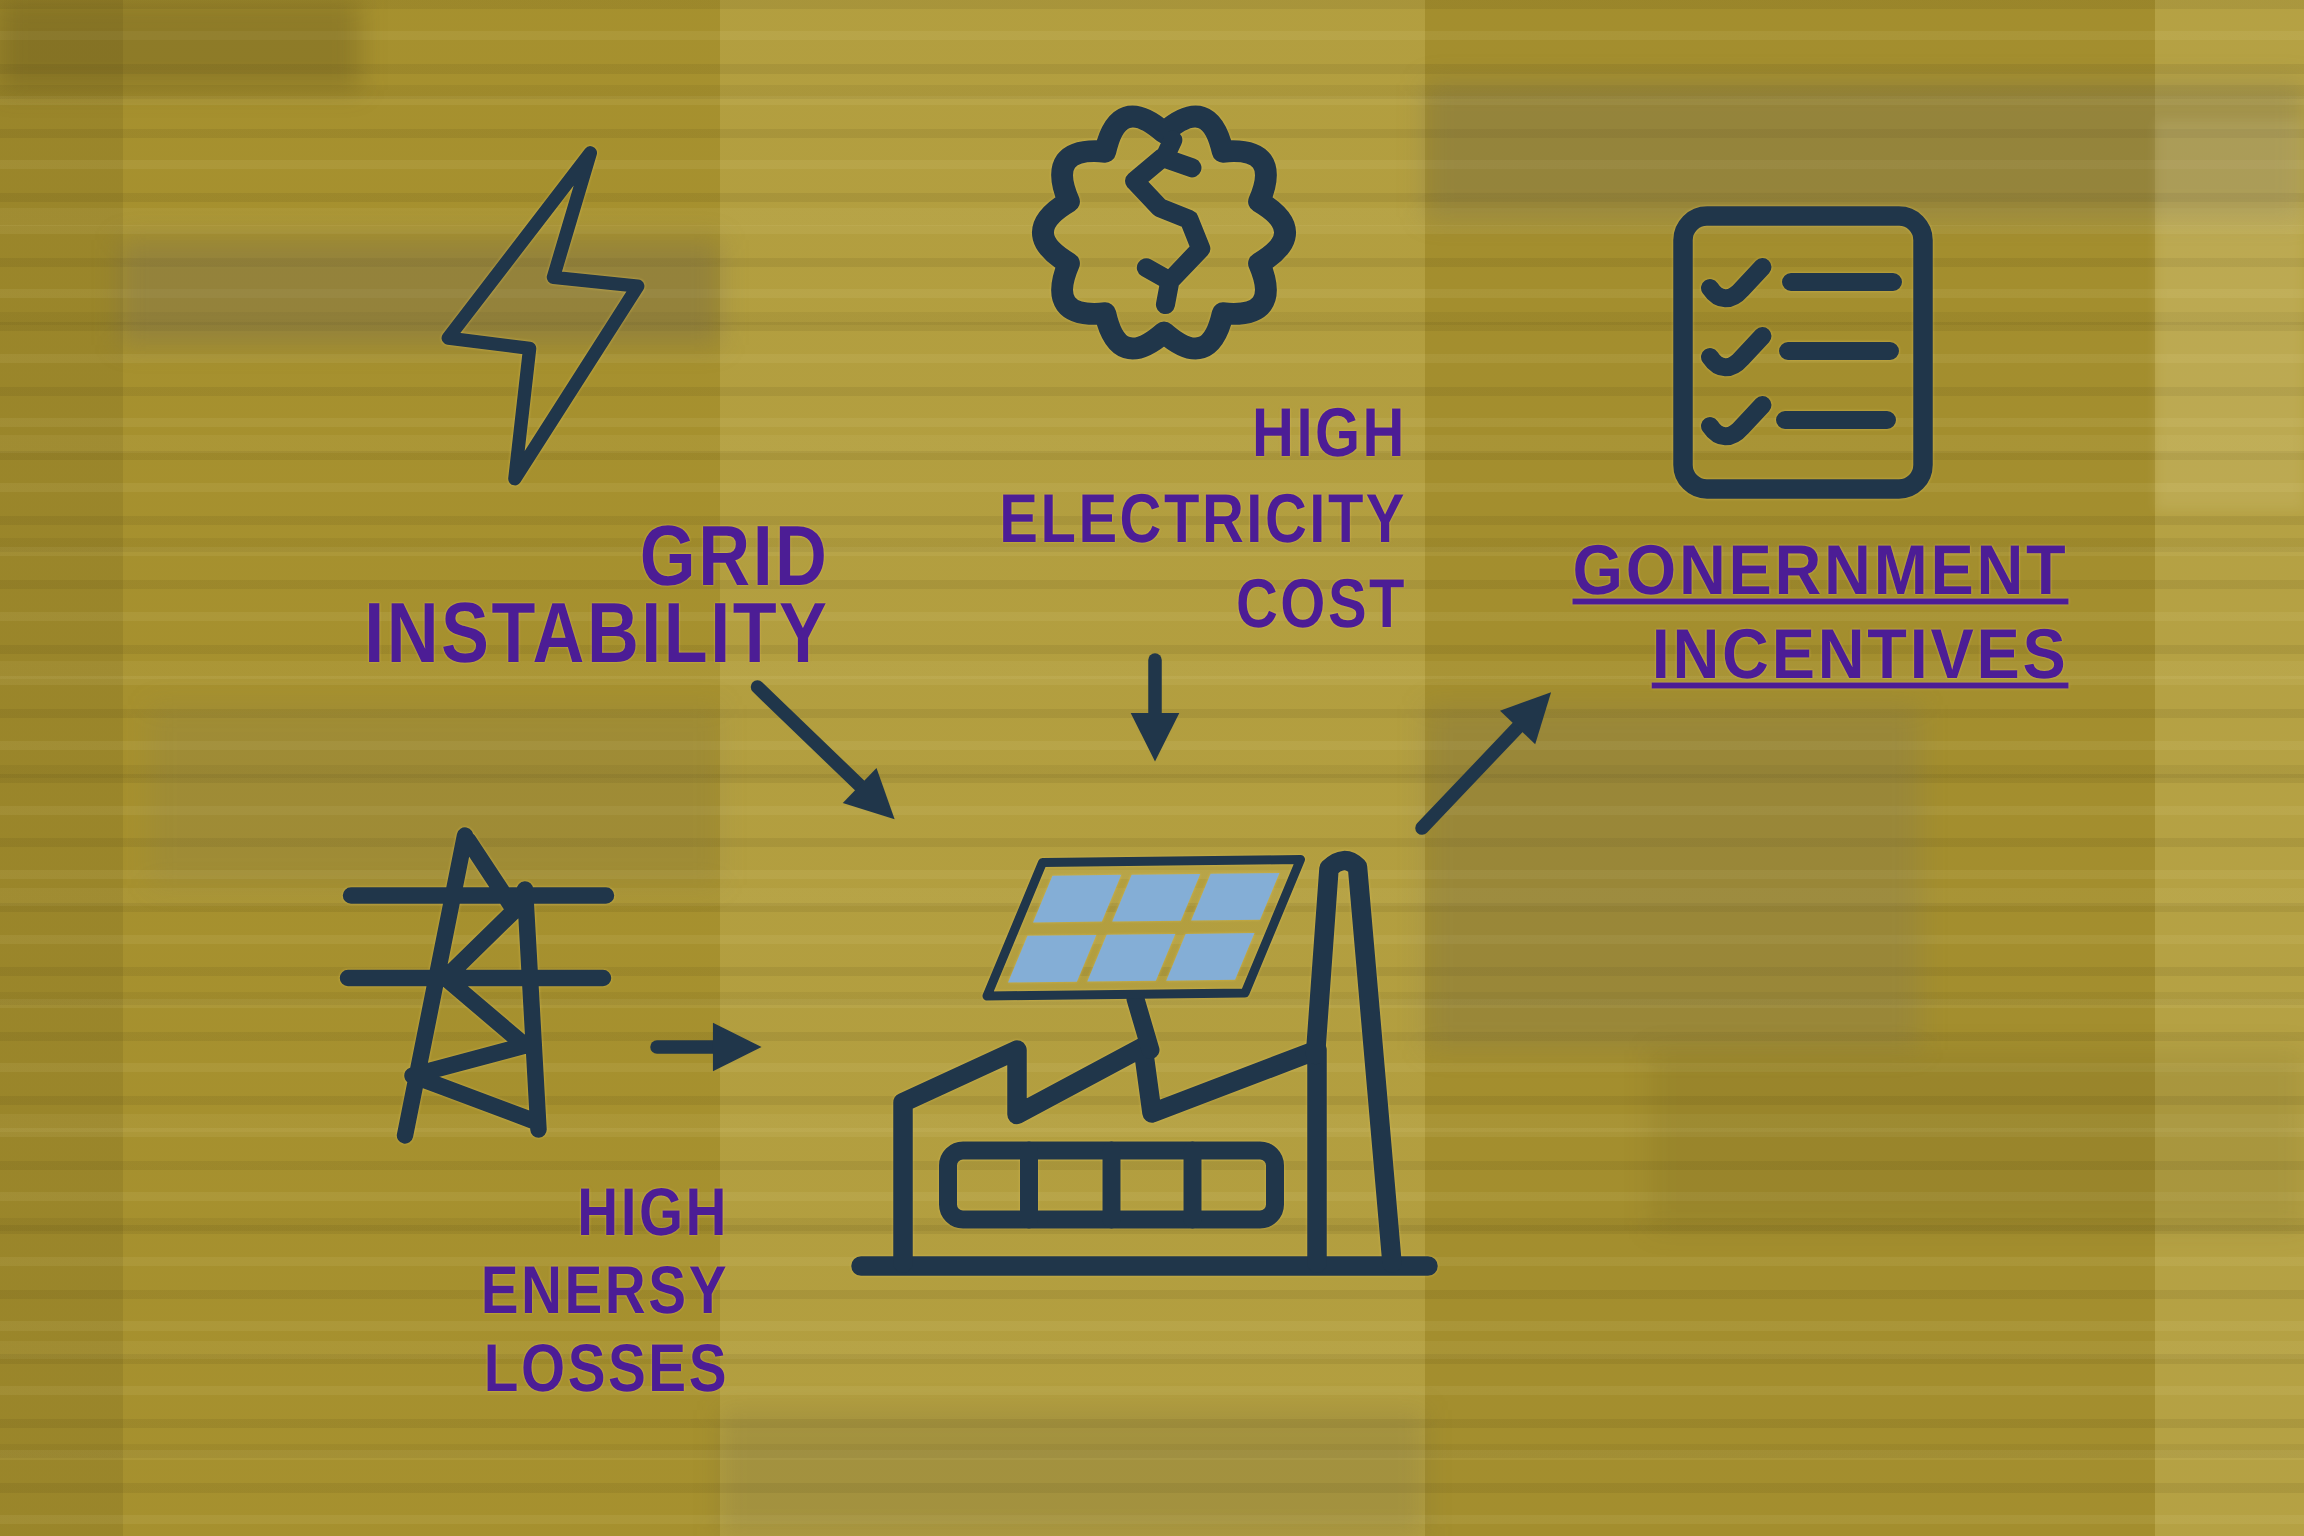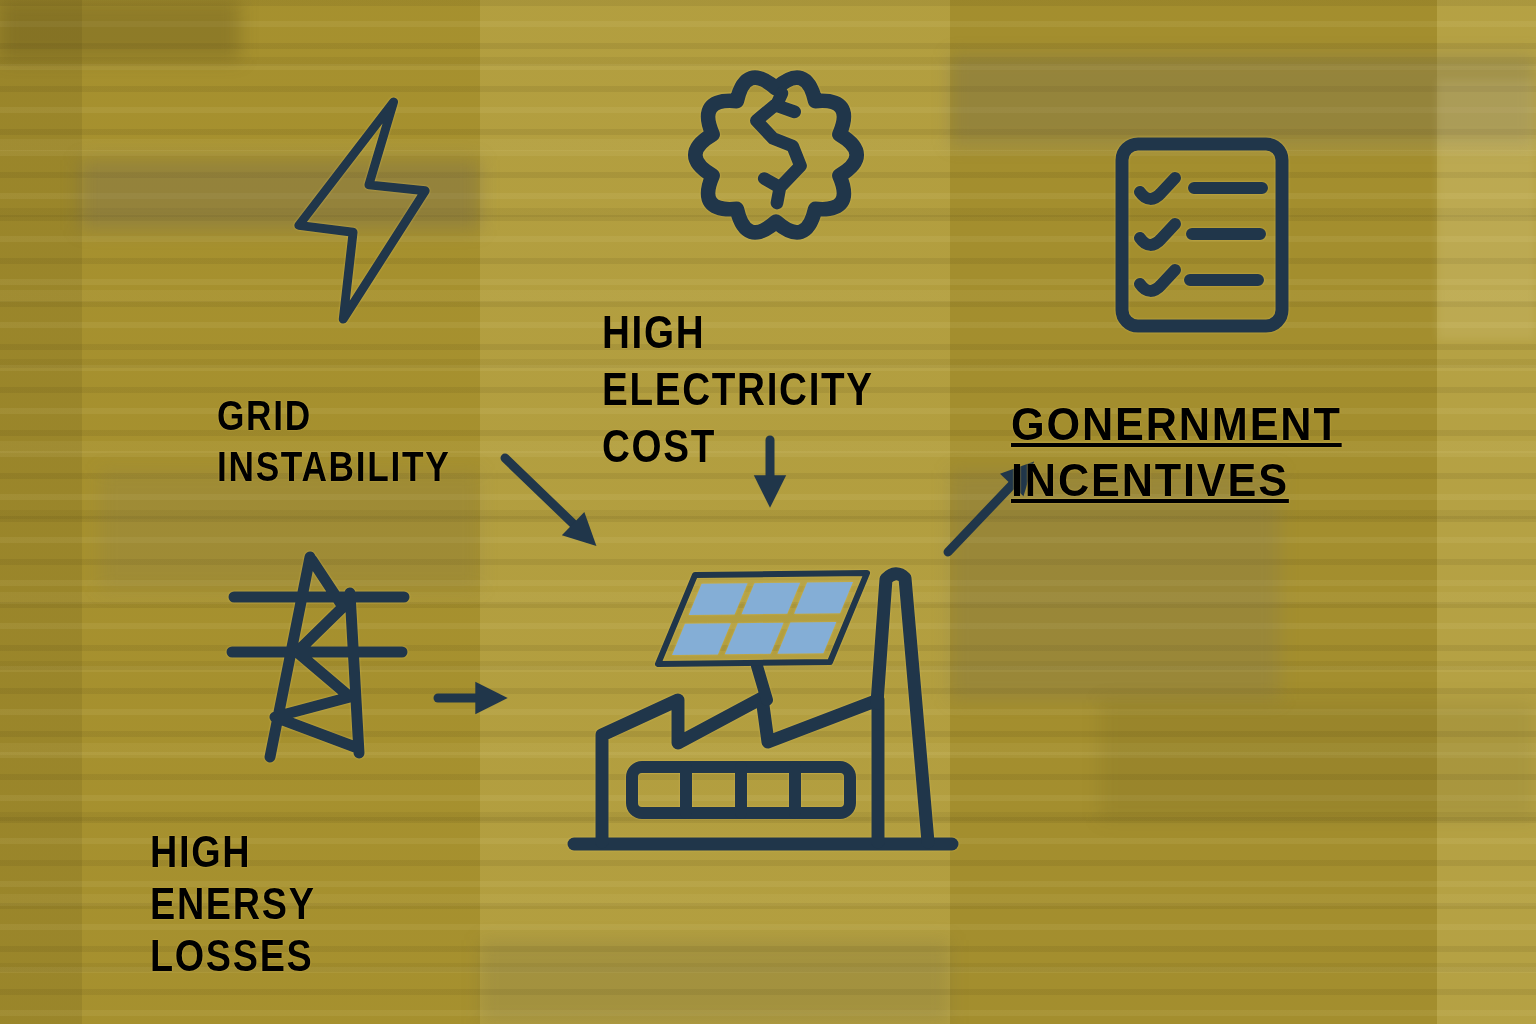--- a/index.html
+++ b/index.html
@@ -30,26 +30,25 @@
   .s1{left:80px;top:160px;width:400px;height:70px;background:rgba(105,100,90,.30);}
   .s2{left:950px;top:55px;width:586px;height:90px;background:rgba(110,105,95,.26);}
   .s3{left:950px;top:470px;width:330px;height:230px;background:rgba(115,110,100,.20);}
   .s4{left:0;top:0;width:240px;height:60px;background:rgba(70,60,20,.25);}
   .s5{left:1437px;top:80px;width:99px;height:260px;background:rgba(255,250,210,.10);filter:blur(4px);}
   .s6{left:480px;top:940px;width:470px;height:84px;background:rgba(95,88,60,.18);}
   .s7{left:100px;top:470px;width:380px;height:120px;background:rgba(120,112,95,.15);}
   .s8{left:1100px;top:700px;width:436px;height:120px;background:rgba(80,70,25,.12);}
 
   .node-label{
-    position:absolute;text-align:left;color:#000000;font-weight:700;
+    position:absolute;text-align:right;color:#4c1d95;font-weight:700;
     text-shadow:0 0 2px rgba(216,186,80,.65), 0 0 1px rgba(216,186,80,.65);
-    margin-top:44px;
   }
   .node-label .inner{transform:scaleX(.84);transform-origin:50% 50%;}
-  #lbl-grid{left:185px;top:346px;width:400px;font-size:42px;}
+  #lbl-grid{left:185px;top:346px;width:400px;font-size:57px;}
   #lbl-grid .ll{line-height:51px;letter-spacing:2px;}
   #lbl-cost{left:570px;top:260px;width:400px;font-size:46px;}
   #lbl-cost .ll{line-height:57px;letter-spacing:2px;}
   #lbl-gov{left:995px;top:352px;width:400px;font-size:47px;text-decoration:underline;}
   #lbl-gov .inner{transform:scaleX(.92);}
   #lbl-gov .ll{line-height:56px;letter-spacing:2px;}
   #lbl-loss{left:118px;top:782px;width:400px;font-size:45px;}
   #lbl-loss .ll{line-height:52px;letter-spacing:2px;}
 
   svg.icon{position:absolute;overflow:visible;filter:drop-shadow(0 0 1px rgba(220,190,80,.7));}

